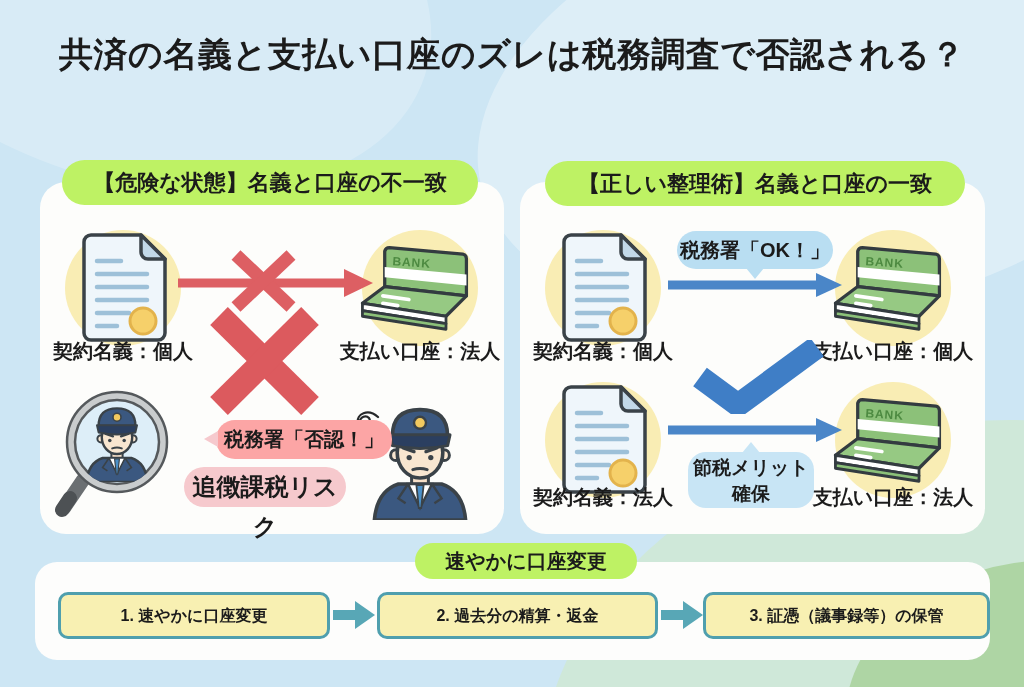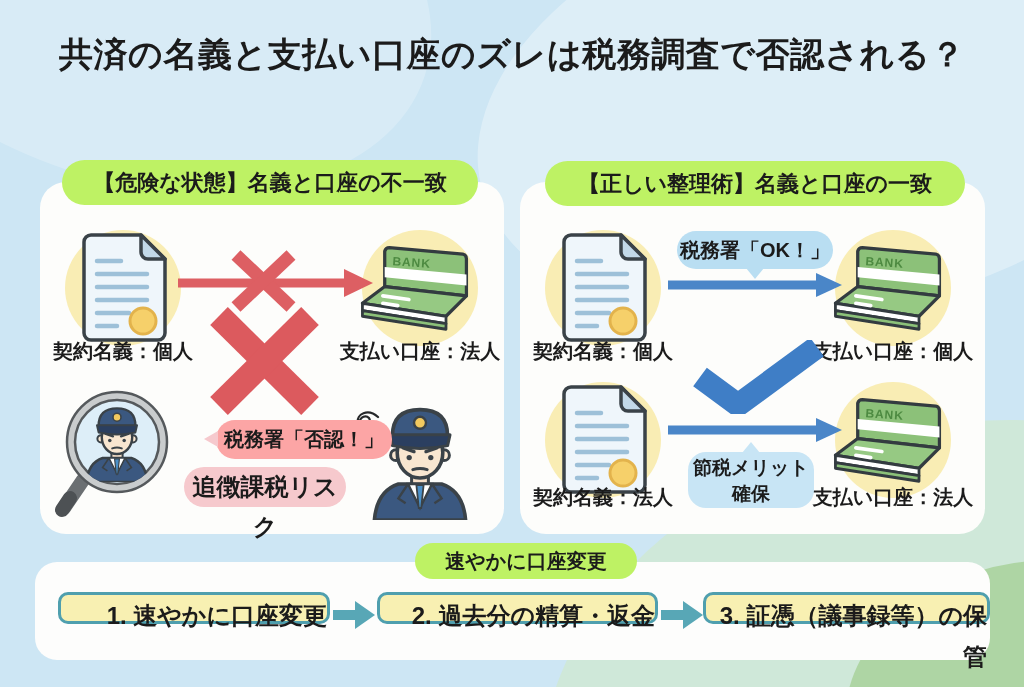--- a/index.html
+++ b/index.html
@@ -55,23 +55,23 @@
   .bubble-merit { left:688px; top:452px; width:126px; height:56px;
     background:#c8e5f5; border-radius:18px; font-size:19px; line-height:26px; padding-top:3px; }
   .bubble-merit::before { content:""; position:absolute; top:-10px; left:50%; margin-left:-9px;
     border:9px solid transparent; border-bottom:11px solid #c8e5f5; border-top:0; }
 
   
   .action-box-bg { left:35px; top:562px; width:955px; height:98px;
     background:#fdfdfc; border-radius:22px; z-index:1; }
   .pill-action { left:415px; top:543px; width:222px; height:36px;
     font-size:20px; line-height:36px; border-radius:18px; }
-  .action-step { top:592px; height:32px; background:#f8f0b2;
-    border:3px solid #4f9fae; border-radius:10px; text-align:right;
-    font-size:24px; font-weight:800; line-height:41px; z-index:2; }
+  .action-step { top:592px; height:47px; background:#f8f0b2;
+    border:3px solid #4f9fae; border-radius:10px; text-align:center;
+    font-size:16px; font-weight:800; line-height:41px; z-index:2; }
   .step-1 { left:58px;  width:272px; }
   .step-2 { left:377px; width:281px; }
   .step-3 { left:703px; width:287px; }
   .step-arrow { top:599px; z-index:2; }
   .arrow-1 { left:333px; }
   .arrow-2 { left:661px; }
 </style>
 </head>
 <body>
 

